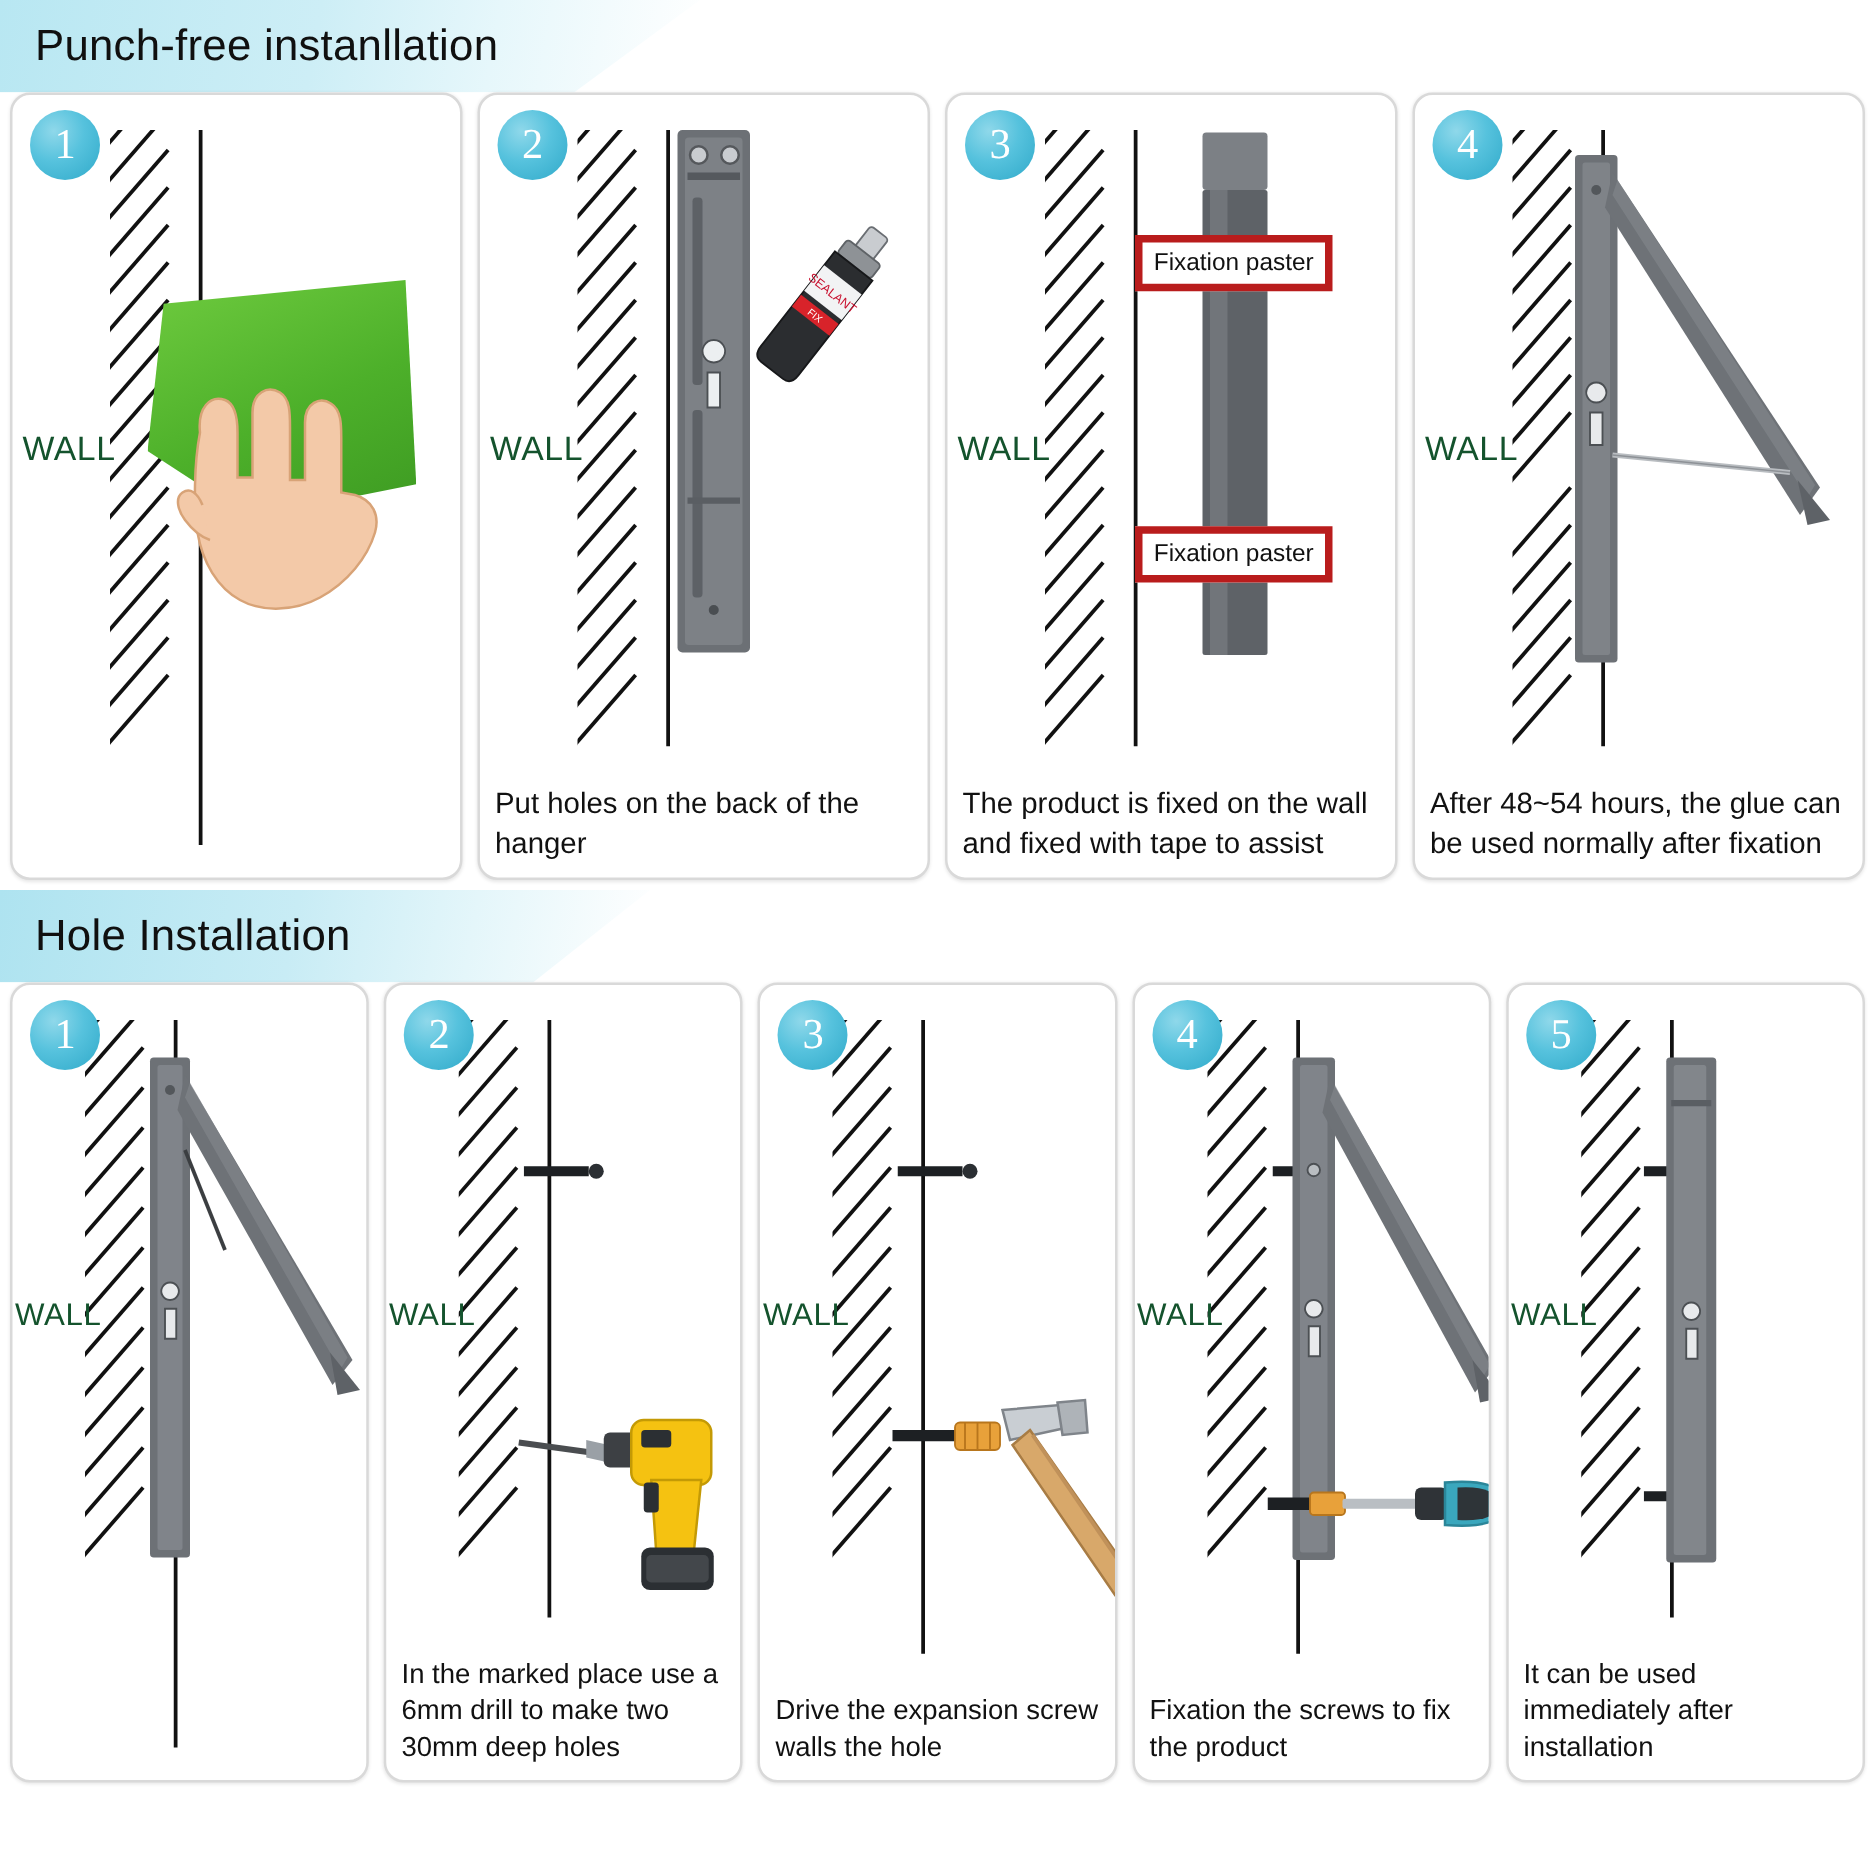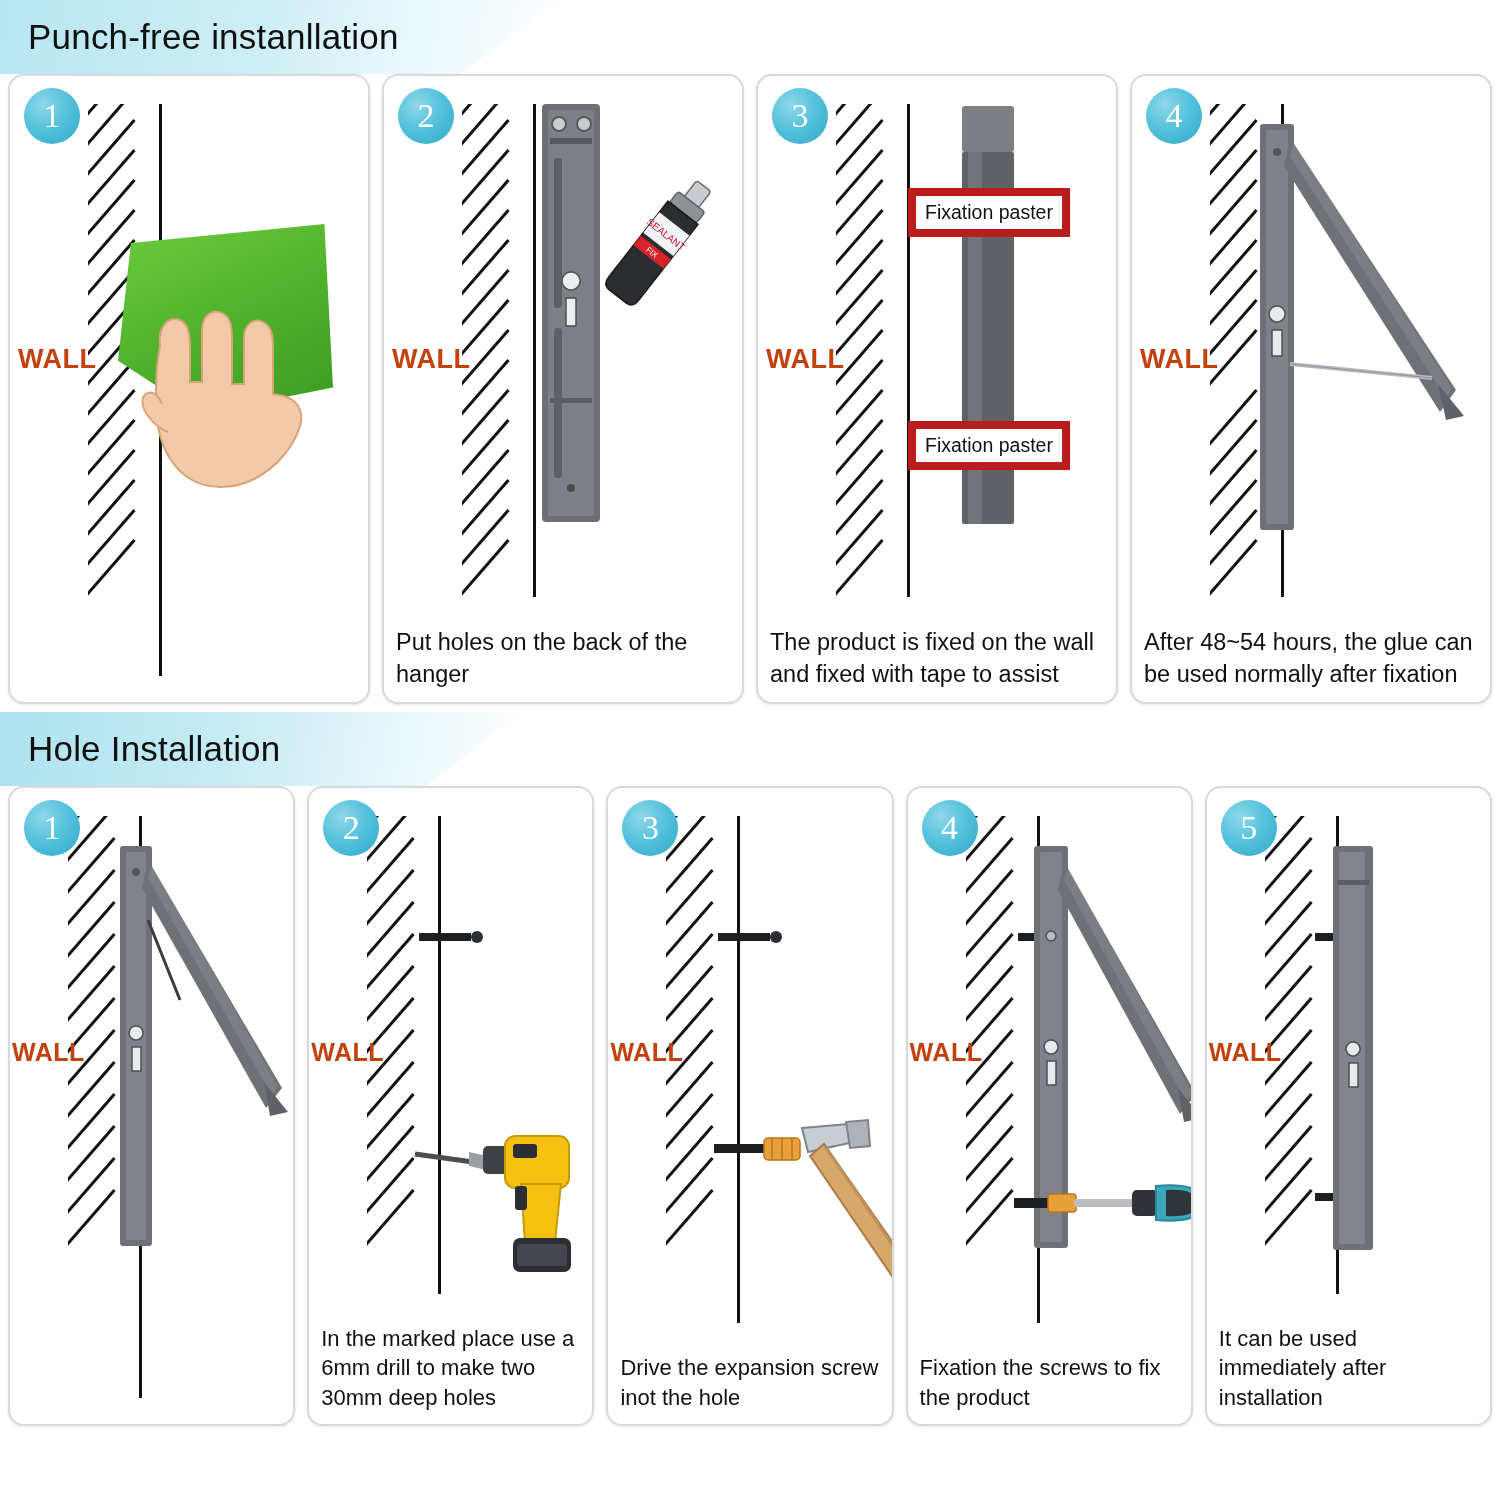--- a/index.html
+++ b/index.html
@@ -124,22 +124,22 @@
     left: -14px;
     width: 92px;
     height: 2.6px;
     background: #111;
     transform: rotate(-49deg);
     transform-origin: left center;
   }
   .walllabel {
     position: absolute;
     font-size: 27px;
-    font-weight: bold;
-    color: #c2410c;
+    font-weight: normal;
+    color: #14532d;
     letter-spacing: 0.5px;
   }
 
   
   .cloth {
     position: absolute;
     left: 108px;
     top: 148px;
     width: 215px;
     height: 190px;
@@ -150,21 +150,21 @@
     position: absolute;
     left: 118px;
     top: 178px;
     width: 190px;
     height: 250px;
   }
 
   
   .paster {
     position: absolute;
-    border: 8px solid #b91c1c;
+    border: 6px solid #b91c1c;
     background: #fff;
     font-size: 19.5px;
     color: #111;
     padding: 5px 9px;
     white-space: nowrap;
   }
 
   svg { display: block; }
 </style>
 </head>
@@ -474,21 +474,21 @@
         <line x1="76" y1="20" x2="76" y2="42" stroke="#b8761d" stroke-width="1.5"></line>
         <line x1="86" y1="20" x2="86" y2="42" stroke="#b8761d" stroke-width="1.5"></line>
         <g>
           <path d="M96 10 l46 -4 l6 18 l-46 10 z" fill="#c9ced3" stroke="#7f848a" stroke-width="2"></path>
           <path d="M140 4 l22 -2 l2 26 l-20 2 z" fill="#aeb3b8" stroke="#7f848a" stroke-width="2"></path>
           <path d="M118 26 L202 146 l-16 12 L104 38 Z" fill="#d8a86a" stroke="#a87c44" stroke-width="2"></path>
           <path d="M120 30 L198 144" stroke="#c0915a" stroke-width="3"></path>
         </g>
       </svg>
     </div>
-    <div class="caption">Drive the expansion screw inot the hole</div>
+    <div class="caption">Drive the expansion screw walls the hole</div>
   </div>
 
   <div class="card">
     <div class="art">
       <div class="stepnum">4</div>
       <div class="wall" style="left:58px;">
         <div class="hatches">
           <i style="top:26px"></i>
             <i style="top:58px"></i>
             <i style="top:90px"></i>

